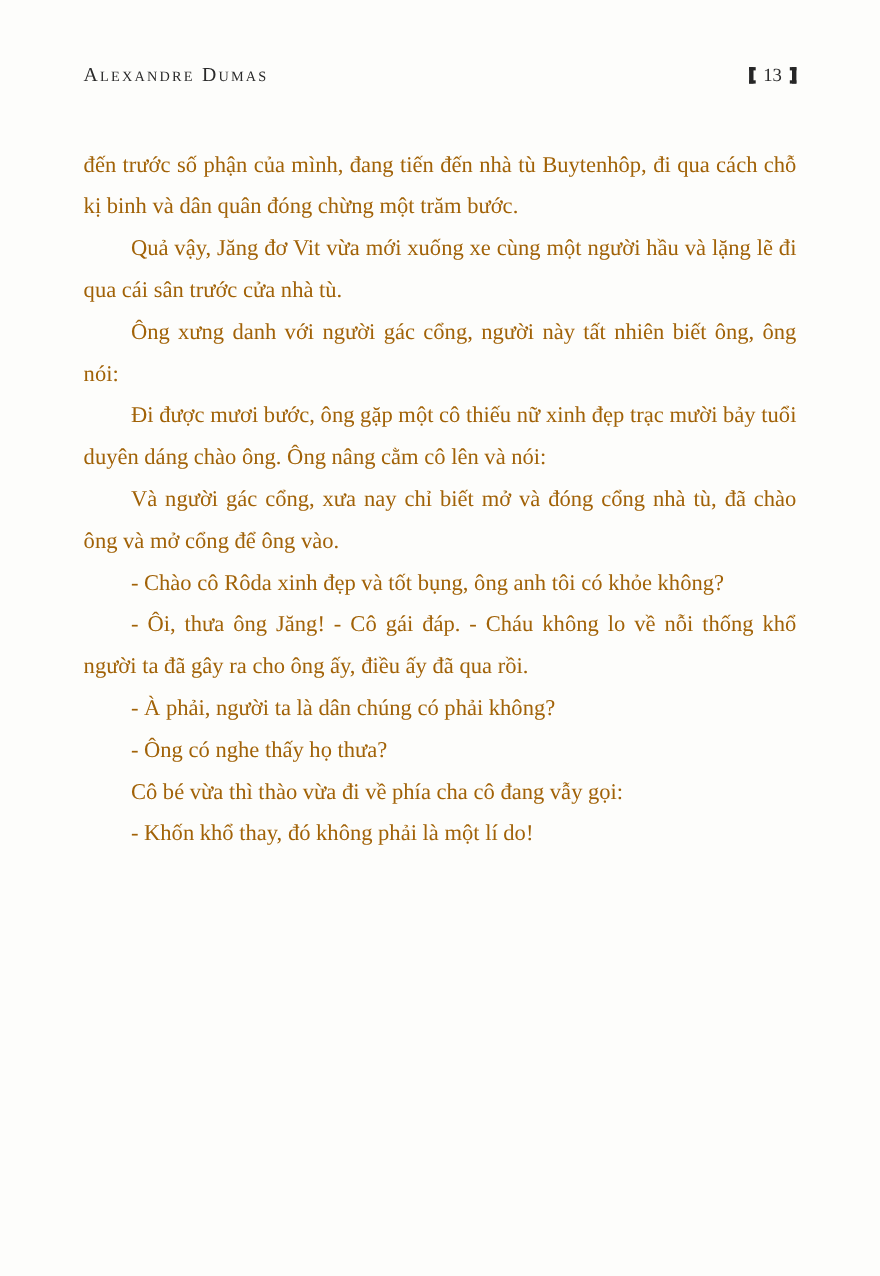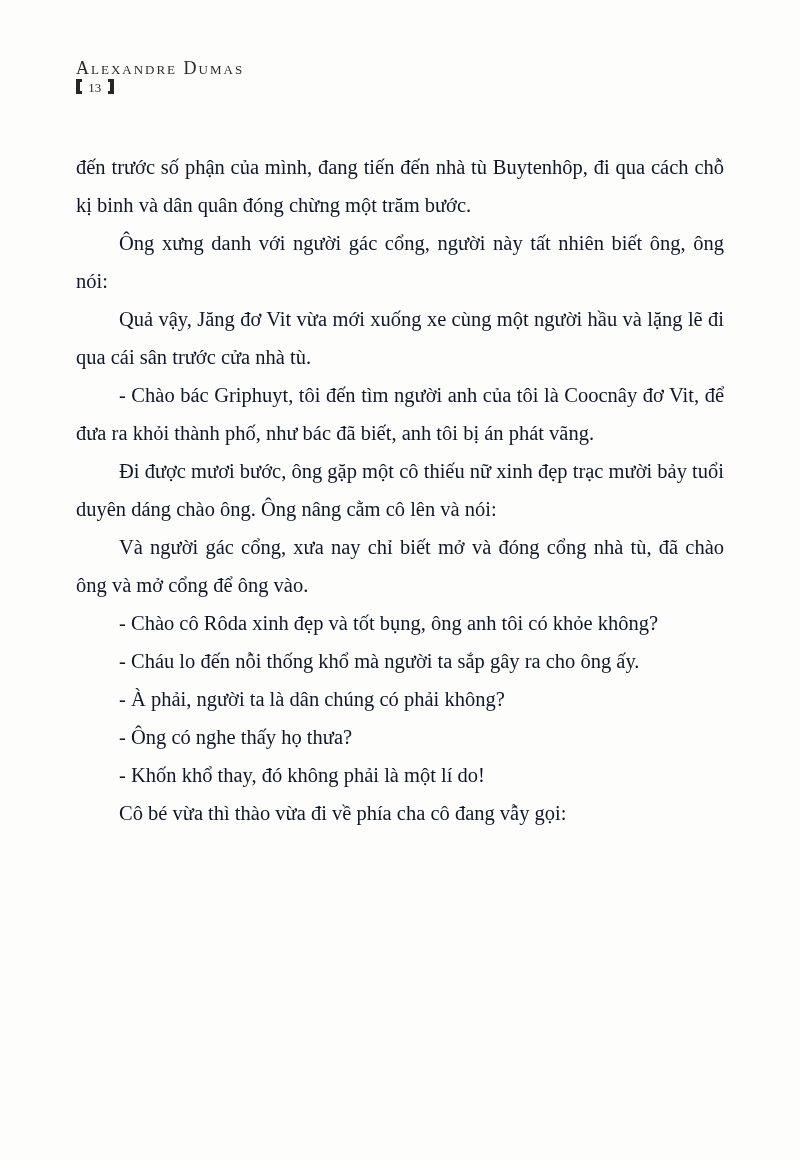--- a/index.html
+++ b/index.html
@@ -16,30 +16,29 @@
     padding: 58px 76px 0 76px;
     font-family: "Liberation Serif", "DejaVu Serif", serif;
     color: #262626;
     overflow: hidden;
   }
   .page-header {
     display: flex;
     justify-content: space-between;
     align-items: baseline;
     margin-bottom: 52px;
-    flex-direction: column;
   }
   .author-name {
     font-variant: small-caps;
     font-size: 18px;
     letter-spacing: 2px;
     color: #2a2a2a;
   }
   .page-number {
-    font-size: 13px;
+    font-size: 17px;
     color: #2a2a2a;
     white-space: nowrap;
   }
   .lens-bracket {
     display: inline-block;
     width: 6px;
     height: 15px;
     vertical-align: -2px;
     box-sizing: border-box;
   }
@@ -54,21 +53,21 @@
     border-top: 3px solid #262626;
     border-bottom: 3px solid #262626;
     margin-left: 3px;
   }
   .page-body p {
     margin: 0;
     font-size: 20.5px;
     line-height: 38px;
     text-align: justify;
     text-justify: inter-word;
-    color: #0f172a;
+    color: #a16207;
   }
   .page-body p.indent {
     text-indent: 43px;
   }
 </style>
 </head>
 <body>
 
 <div class="book-page">
 
@@ -76,26 +75,25 @@
     <span class="author-name">Alexandre Dumas</span>
     <span class="page-number">
       <span class="lens-bracket left"></span>
       <span>13</span>
       <span class="lens-bracket right"></span>
     </span>
   </div>
 
   <div class="page-body">
     <p>đến trước số phận của mình, đang tiến đến nhà tù Buytenhôp, đi qua cách chỗ kị binh và dân quân đóng chừng một trăm bước.</p>
+    <p class="indent">Quả vậy, Jăng đơ Vit vừa mới xuống xe cùng một người hầu và lặng lẽ đi qua cái sân trước cửa nhà tù.</p>
     <p class="indent">Ông xưng danh với người gác cổng, người này tất nhiên biết ông, ông nói:</p>
-    <p class="indent">Quả vậy, Jăng đơ Vit vừa mới xuống xe cùng một người hầu và lặng lẽ đi qua cái sân trước cửa nhà tù.</p>
-    <p class="indent">- Chào bác Griphuyt, tôi đến tìm người anh của tôi là Coocnây đơ Vit, để đưa ra khỏi thành phố, như bác đã biết, anh tôi bị án phát vãng.</p>
     <p class="indent">Đi được mươi bước, ông gặp một cô thiếu nữ xinh đẹp trạc mười bảy tuổi duyên dáng chào ông. Ông nâng cằm cô lên và nói:</p>
     <p class="indent">Và người gác cổng, xưa nay chỉ biết mở và đóng cổng nhà tù, đã chào ông và mở cổng để ông vào.</p>
     <p class="indent">- Chào cô Rôda xinh đẹp và tốt bụng, ông anh tôi có khỏe không?</p>
-    <p class="indent">- Cháu lo đến nỗi thống khổ mà người ta sắp gây ra cho ông ấy.</p>
+    <p class="indent">- Ôi, thưa ông Jăng! - Cô gái đáp. - Cháu không lo về nỗi thống khổ người ta đã gây ra cho ông ấy, điều ấy đã qua rồi.</p>
     <p class="indent">- À phải, người ta là dân chúng có phải không?</p>
     <p class="indent">- Ông có nghe thấy họ thưa?</p>
+    <p class="indent">Cô bé vừa thì thào vừa đi về phía cha cô đang vẫy gọi:</p>
     <p class="indent">- Khốn khổ thay, đó không phải là một lí do!</p>
-    <p class="indent">Cô bé vừa thì thào vừa đi về phía cha cô đang vẫy gọi:</p>
   </div>
 
 </div>
 
 </body></html>

